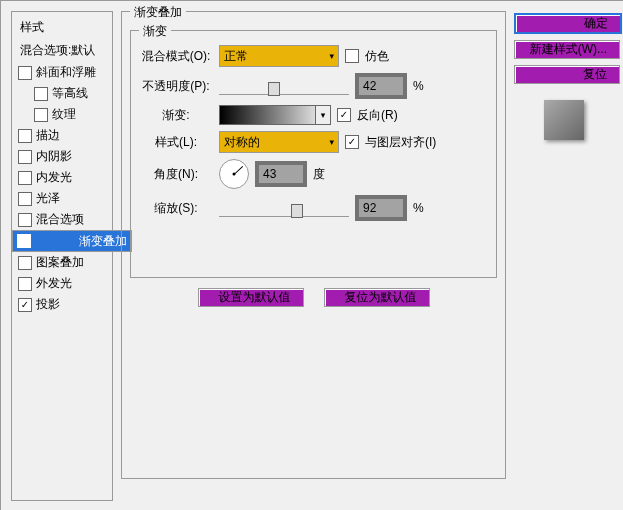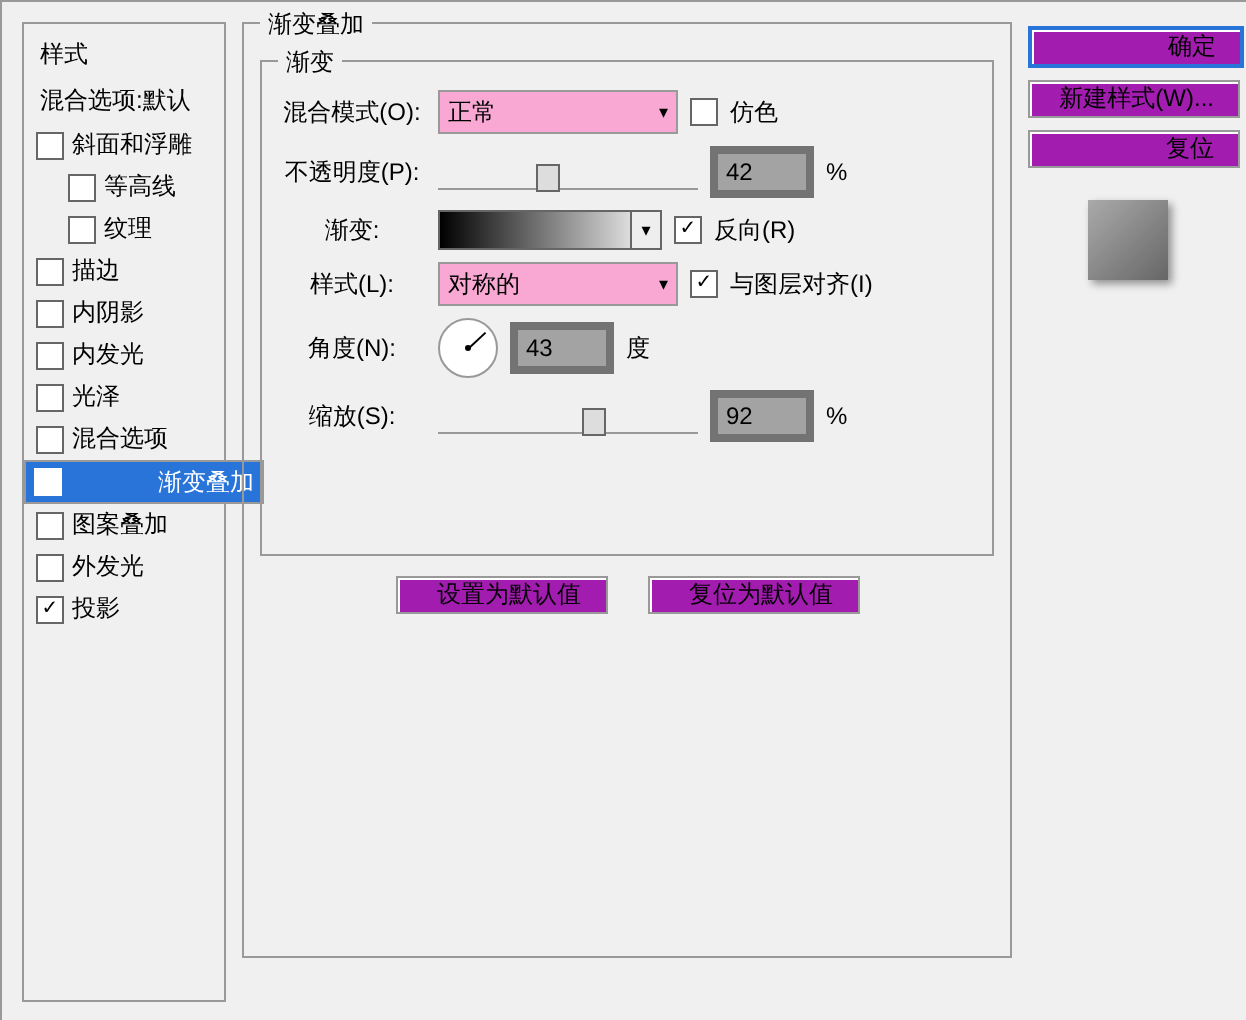--- a/index.html
+++ b/index.html
@@ -16,21 +16,21 @@
 .cbx{width:12px;height:12px;border:1px solid #666;background:#fff;display:inline-flex;align-items:center;justify-content:center;font-size:10px;line-height:1}
 .cbx.ck::after{content:"✓";color:#000}
 .side-item.sel .cbx{border-color:#fff}
 .side-item.sel .cbx.ck::after{color:#fff}
 .main{flex:1;position:relative}
 .fieldset{border:1px solid #999;padding:8px;margin:0;position:relative}
 .legend{position:absolute;top:-8px;left:8px;background:#f0f0f0;padding:0 4px;font-size:12px}
 .inner-fs{margin-top:10px;height:230px}
 .row{display:flex;align-items:center;margin:6px 0;gap:6px}
 .lbl{width:74px;text-align:center}
-.sel{width:110px;height:20px;border:1px solid #999;background:#f9a8d4;display:flex;align-items:center;justify-content:space-between;padding:0 4px}
+.sel{width:110px;height:20px;border:1px solid #999;background:#eab308;display:flex;align-items:center;justify-content:space-between;padding:0 4px}
 .caret{font-size:9px}
 .btn{border:1px solid #999;background:#a21caf;padding:0 12px;min-width:80px;text-align:right;box-shadow:1px 1px 0 #fff inset}
 .btn.primary{border:2px solid #2874d8}
 .num{width:36px;height:18px;border:4px solid #737373;background:#a3a3a3;text-align:left;padding:0 4px;display:flex;align-items:center}
 .slider{width:130px;height:16px;position:relative;border-bottom:1px solid #999;margin-top:0}
 .thumb{position:absolute;top:4px;width:10px;height:12px;background:#ddd;border:1px solid #666;transform:translateX(-50%)}
 .grad{width:110px;height:18px;border:1px solid #666;background:linear-gradient(to right,#000,#fff);display:flex;align-items:center;justify-content:flex-end}
 .grad .caret{background:#eee;width:14px;height:18px;display:flex;align-items:center;justify-content:center;border-left:1px solid #666}
 .angle{width:28px;height:28px;border:1px solid #999;border-radius:50%;background:#fff;position:relative}
 .angle::after{content:"";position:absolute;width:12px;height:1px;background:#000;top:50%;left:50%;transform-origin:left;transform:rotate(-43deg)}

